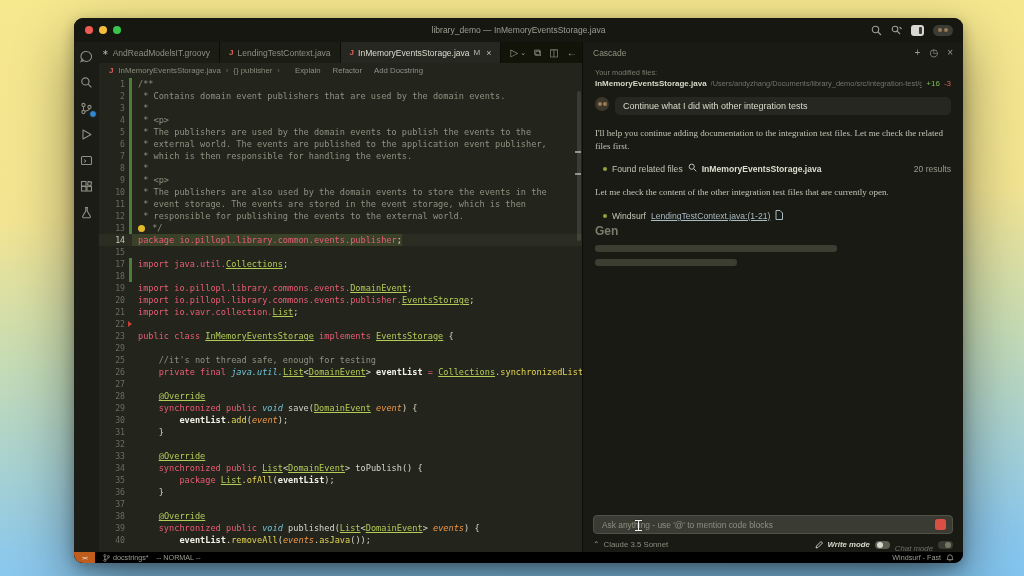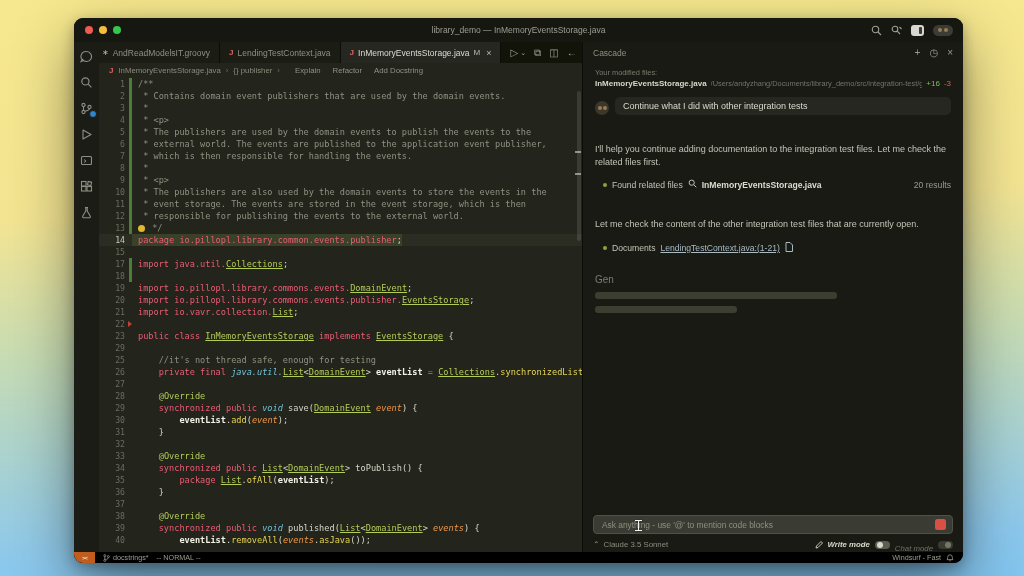--- a/index.html
+++ b/index.html
@@ -62,50 +62,50 @@
   .cl .git { width:3px; flex:0 0 auto; margin-left:4px; }
   .cl .git.a { background:#4e7d37; }
   .cl .txt { padding-left:6px; }
   .cl .selbg { background:#3a4129; }
   .cl.sel { background:#2c2d22; }
   .mark { position:absolute; left:29px; top:3px; width:0; height:0; border-left:4px solid #c24038; border-top:3px solid transparent; border-bottom:3px solid transparent; }
   .bulb { display:inline-block; width:7px; height:7px; border-radius:50%; background:#e3b92c; margin-right:2px; vertical-align:-1px; }
   .tk-cm { color:#8f9181; }
   .tk-kw { color:#ea5d75; }
   .tk-ty { color:#b3cc57; text-decoration:underline; }
-  .tk-an { color:#b3cc57; }
+  .tk-an { color:#b3cc57; text-decoration:underline; }
   .tk-id { color:#d6d6c8; }
   .tk-kw2 { color:#6fc1d8; font-style:italic; }
   .tk-fn { color:#e5d455;text-align:right; }
   .tk-pr { color:#ef9645; font-style:italic; }
   .tk-var { color:#f2f2e6; font-weight:bold; }
   .scroll-thumb { position:absolute; right:1px; top:14px; width:4px; height:150px; background:rgba(205,205,195,.14); border-radius:2px; }
   .scroll-mark { position:absolute; right:1px; width:6px; height:2px; background:rgba(230,230,220,.55); }
 
   
   .panel { flex:1; background:#191a13; display:flex; flex-direction:column; min-width:0; }
   .panel-header { height:21px; flex:0 0 auto; display:flex; align-items:center; padding:0 10px; font-size:8.5px; color:#90917f; background:#191a13; }
   .ph-icons { margin-left:auto; display:flex; align-items:center; gap:9px; color:#9a9b8e; font-size:10px; }
   .panel-body { flex:1; padding:5px 12px 0 12px; overflow:hidden; display:flex; flex-direction:column; font-size:9px; color:#c3c4b6; }
   .mod-head { font-size:7.4px; color:#7b7c6e; }
   .mod-file-row { display:flex; align-items:baseline; gap:4px; margin-top:2px; font-size:8px; white-space:nowrap; overflow:hidden; }
   .mod-name { color:#d7d8ca; font-weight:bold; }
   .mod-path { color:#73746a; font-size:7.4px; overflow:hidden; text-overflow:clip; }
   .plus { color:#7cbf5a; } .minus { color:#d9605a; }
-  .user-row { display:flex; align-items:flex-end; gap:6px; margin-top:9px; }
+  .user-row { display:flex; align-items:flex-start; gap:6px; margin-top:9px; }
   .avatar { width:14px; height:14px; border-radius:50%; background:#3c372b; flex:0 0 auto; display:flex; align-items:center; justify-content:center; gap:1px; }
   .avatar i { width:4px; height:4px; border-radius:50%; background:#9a7b55; display:block; }
   .user-bubble { flex:1; background:#262720; border-radius:5px; padding:4px 8px; color:#d9dacc; font-size:9px; }
-  .para { margin-top:28px; line-height:1.4; color:#c3c4b6; }
+  .para { margin-top:12px; line-height:1.4; color:#c3c4b6;font-family:Liberation Serif, serif; }
   .tool-row { display:flex; align-items:center; gap:5px; margin-top:11px; padding-left:8px; font-size:8.6px; }
   .tool-dot { width:4px; height:4px; border-radius:50%; background:#93a13c; flex:0 0 auto; }
   .tool-target { color:#dcddd0; font-weight:bold; }
   .tool-count { margin-left:auto; color:#9a9b8e; }
   .tool-link { color:#a9bac3; text-decoration:underline; }
-  .gen-label { margin-top:20px; font-size:10px; color:#7b7c6e; }
+  .gen-label { margin-top:2px; font-size:12px; color:#7b7c6e;font-weight:bold; }
   .skel { height:7px; border-radius:3px; background:#3c3e32; margin-top:7px; }
   .skel.s1 { width:68%; } .skel.s2 { width:40%; }
 
   .input-area { flex:0 0 auto; padding:4px 10px 3px 10px; }
   .input-box { position:relative; height:19px; background:#3a3b32; border:1px solid #505145; border-radius:4px; display:flex; align-items:center; }
   .input-box input { flex:1; background:transparent; border:0; outline:0; font-size:8.4px; color:#d6d7c9; padding:0 8px; font-family:"Liberation Sans", sans-serif; }
   .input-box input::placeholder { color:#8e9083; }
   .stop-btn { width:11px; height:11px; border-radius:2.5px; background:#d94f43; margin-right:6px; flex:0 0 auto; }
   .ibeam { position:absolute; left:41px; top:4px; width:7px; height:11px; pointer-events:none; }
   .ibeam::before { content:""; position:absolute; left:3px; top:0; bottom:0; width:1.4px; background:#f2f2f2; box-shadow:0 0 1px #000; }
@@ -335,21 +335,21 @@
                 </svg>
             </span>
             <span class="tool-target">InMemoryEventsStorage.java</span>
             <span class="tool-count">20 results</span>
           </div>
 
           <div class="para">Let me check the content of the other integration test files that are currently open.</div>
 
           <div class="tool-row">
             <span class="tool-dot"></span>
-            <span>Documents</span>
+            <span>Windsurf</span>
             <span class="tool-link">LendingTestContext.java:(1-21)</span>
             <span>
               <svg width="8" height="10" viewBox="0 0 8 10">
                   <path d="M1 .5h4l2.5 2.5v6.5h-6.5z" fill="none" stroke="#a9bac3" stroke-width="1"></path>
                 </svg>
             </span>
           </div>
 
           <div class="gen-label">Gen</div>
           <div class="skel s1"></div>

